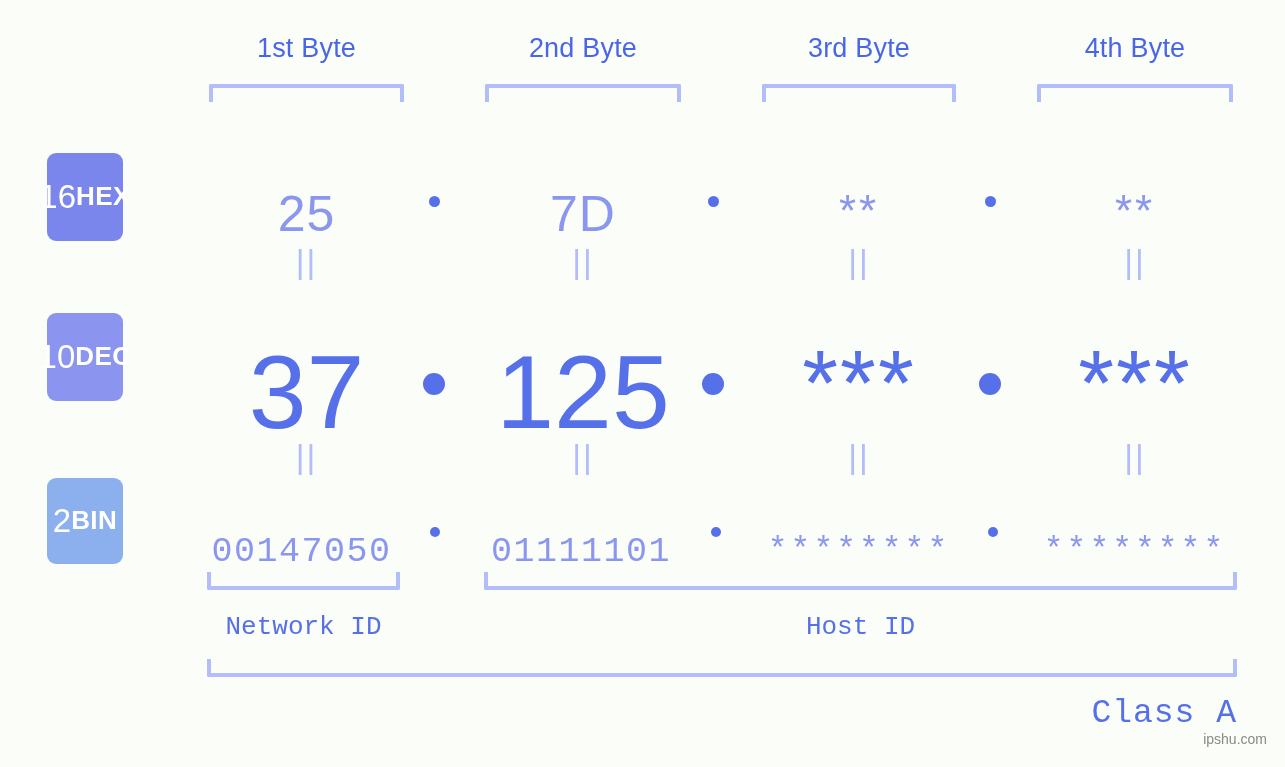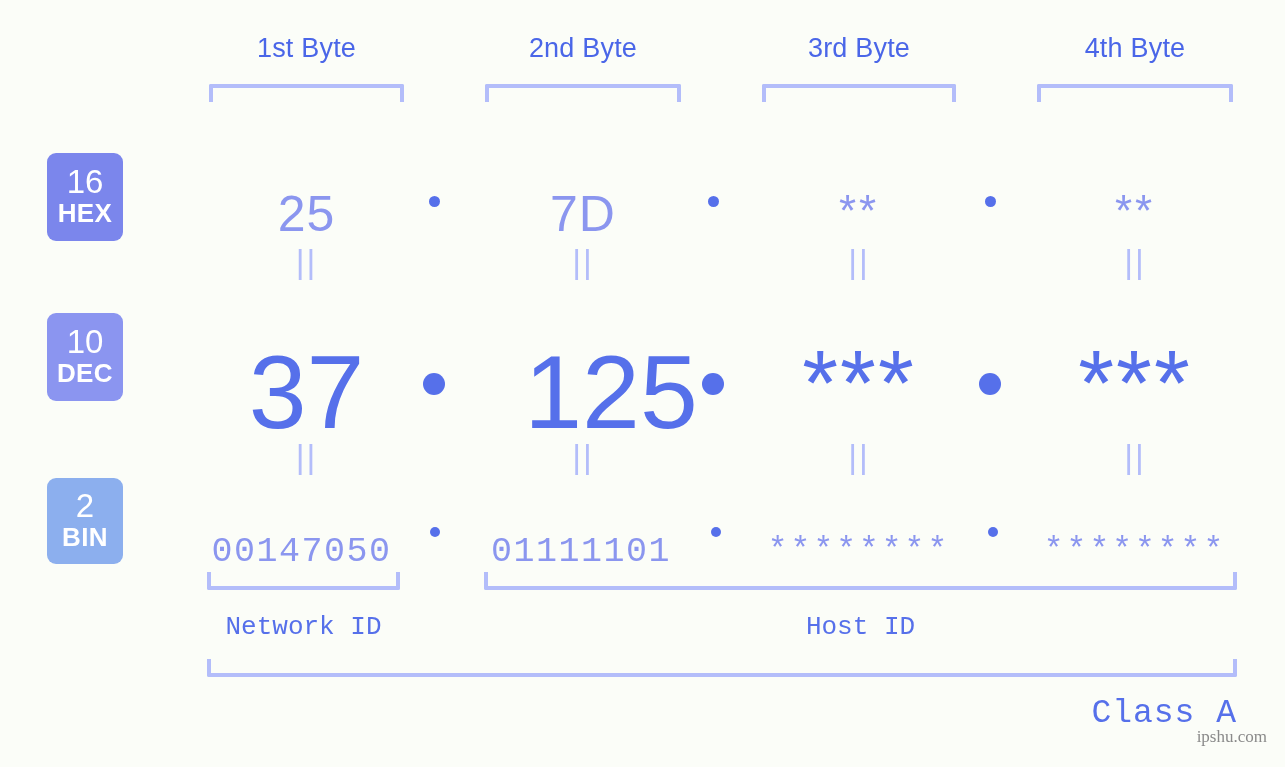--- a/index.html
+++ b/index.html
@@ -57,21 +57,21 @@
   
   .badge {
     position: absolute;
     left: 47px;
     width: 76px;
     border-radius: 9px;
     color: #ffffff;
     text-align: center;
     font-family: "Liberation Sans", sans-serif;
     display: flex;
-    flex-direction: column;
+    flex-direction: row;
     align-items: center;
     justify-content: center;
     line-height: 1;
   }
   .badge .badge-num {
     font-size: 33px;
     font-weight: 400;
     line-height: 1.05;
   }
   .badge .badge-label {
@@ -178,23 +178,23 @@
     text-align: right;
     white-space: nowrap;
     letter-spacing: 1px;
   }
 
   
   #watermark {
     position: absolute;
     right: 18px;
     bottom: 20px;
-    font-size: 17px;
+    font-size: 14px;
     color: #8a8a8a;
-    font-family: Liberation Serif, serif;
+    font-family: Liberation Sans, sans-serif;
     letter-spacing: 0px;
   }
 </style>
 </head>
 <body>
 
 <div class="stage">
 
   <div class="byte-title" style="left:209px; width:195px;">1st Byte</div>
   <div class="byte-title" style="left:485px; width:196px;">2nd Byte</div>
@@ -227,21 +227,21 @@
   <div class="dot hex-dot" style="left:985px;"></div>
   <div class="value-cell hex-star" style="left:1037px; width:196px;">**</div>
 
   <div class="eq-sep" style="left:209px; top:244px; width:195px;">||</div>
   <div class="eq-sep" style="left:485px; top:244px; width:196px;">||</div>
   <div class="eq-sep" style="left:762px; top:244px; width:194px;">||</div>
   <div class="eq-sep" style="left:1037px; top:244px; width:196px;">||</div>
 
   <div class="value-cell dec-val" style="left:209px; width:195px;">37</div>
   <div class="dot dec-dot" style="left:423px;"></div>
-  <div class="value-cell dec-val" style="left:513px; width:196px;">125</div>
+  <div class="value-cell dec-val" style="left:485px; width:196px;">125</div>
   <div class="dot dec-dot" style="left:702px;"></div>
   <div class="value-cell dec-star" style="left:762px; width:194px;">***</div>
   <div class="dot dec-dot" style="left:979px;"></div>
   <div class="value-cell dec-star" style="left:1037px; width:196px;">***</div>
 
   <div class="eq-sep" style="left:209px; top:439px; width:195px;">||</div>
   <div class="eq-sep" style="left:485px; top:439px; width:196px;">||</div>
   <div class="eq-sep" style="left:762px; top:439px; width:194px;">||</div>
   <div class="eq-sep" style="left:1037px; top:439px; width:196px;">||</div>
 

